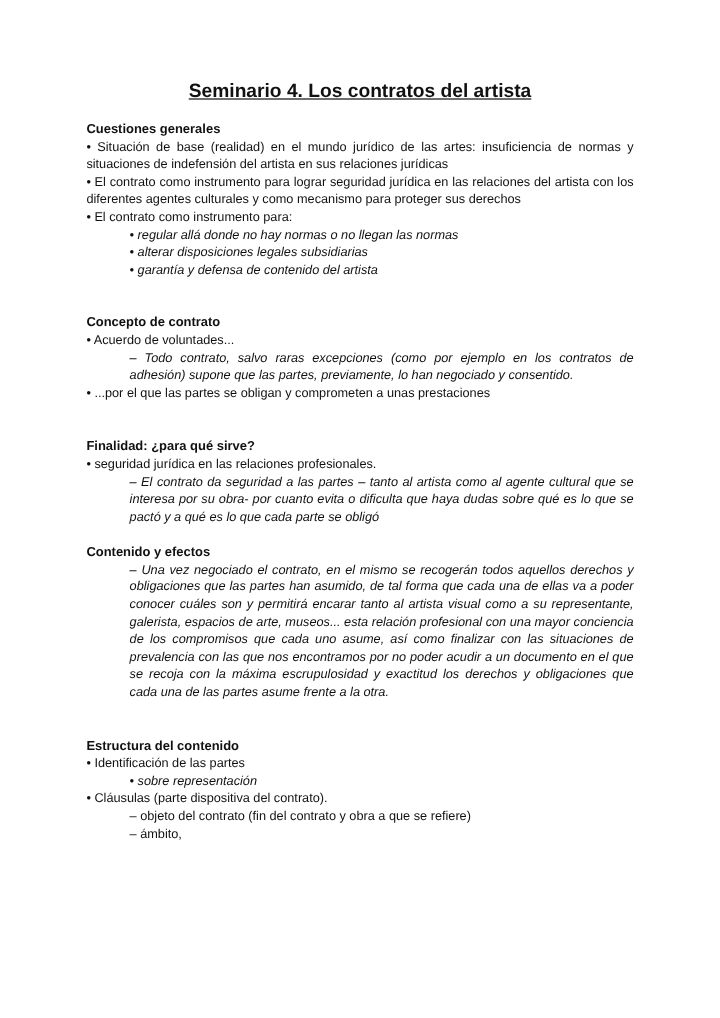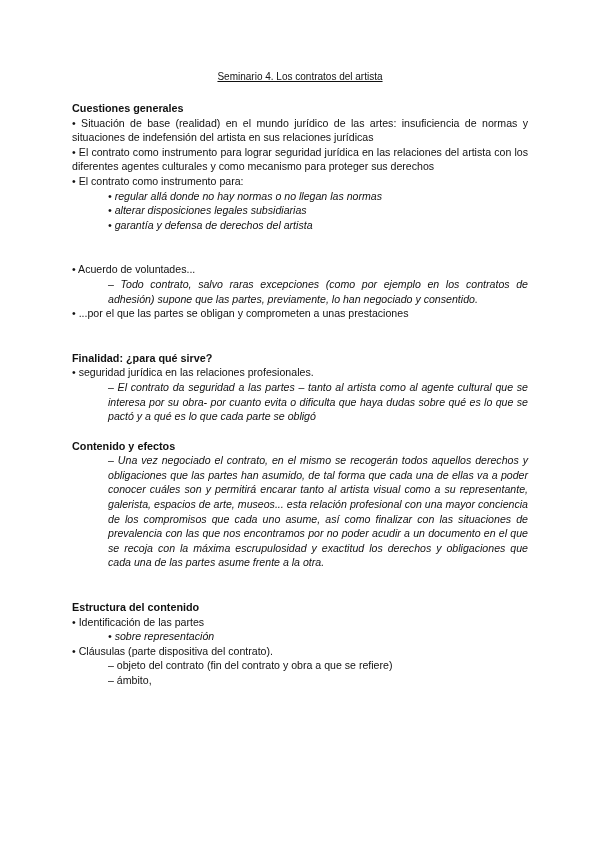--- a/index.html
+++ b/index.html
@@ -1,19 +1,19 @@
 <!DOCTYPE html>
 <html><head>
 <meta charset="utf-8">
 <style>
   html, body { margin: 0; padding: 0; background: #ffffff; }
   body { width: 600px; height: 848px; position: relative; overflow: hidden;
          font-family: "Liberation Sans", sans-serif; color: #111; font-size: 10.6px; }
   .page { position: absolute; left: 72px; top: 70px; width: 456px; }
-  .title { text-align: center; font-weight: normal; text-decoration: underline; font-size: 10px; line-height: 14px; margin-bottom: 17px; }
+  .title { text-align: center; font-weight: bold; text-decoration: underline; font-size: 16px; line-height: 14px; margin-bottom: 17px; }
   .heading { font-weight: bold; font-size: 10.8px; line-height: 14.6px; }
   .p { line-height: 14.6px; text-align: justify; }
   .lvl0 { padding-left: 0; }
   .sub-bullet { padding-left: 36px; line-height: 14.6px; font-style: italic; }
   .dash { padding-left: 36px; line-height: 14.6px; text-align: justify; font-style: italic; }
   .dash-left { padding-left: 36px; line-height: 14.6px; }
   .gap-lg { height: 30px; }
   .gap-md { height: 15px; }
 </style>
 </head>
@@ -22,26 +22,27 @@
 <div class="page">
   <div class="title">Seminario 4. Los contratos del artista</div>
 
   <div>
     <div class="heading">Cuestiones generales</div>
     <div class="p lvl0">• Situación de base (realidad) en el mundo jurídico de las artes: insuficiencia de normas y situaciones de indefensión del artista en sus relaciones jurídicas</div>
     <div class="p lvl0">• El contrato como instrumento para lograr seguridad jurídica en las relaciones del artista con los diferentes agentes culturales y como mecanismo para proteger sus derechos</div>
     <div class="p lvl0">• El contrato como instrumento para:</div>
     <div class="sub-bullet">• regular allá donde no hay normas o no llegan las normas</div>
     <div class="sub-bullet">• alterar disposiciones legales subsidiarias</div>
-    <div class="sub-bullet">• garantía y defensa de derechos del artista</div>
+    <div class="sub-bullet">• garantía y defensa de contenido del artista</div>
   </div>
 
   <div class="gap-lg"></div>
 
   <div>
+    <div class="heading">Concepto de contrato</div>
     <div class="p lvl0">• Acuerdo de voluntades...</div>
     <div class="dash"> – Todo contrato, salvo raras excepciones (como por ejemplo en los contratos de adhesión) supone que las partes, previamente, lo han negociado y consentido.</div>
     <div class="p lvl0">• ...por el que las partes se obligan y comprometen a unas prestaciones</div>
   </div>
 
   <div class="gap-lg"></div>
 
   <div>
     <div class="heading">Finalidad: ¿para qué sirve?</div>
     <div class="p lvl0">• seguridad jurídica en las relaciones profesionales.</div>

